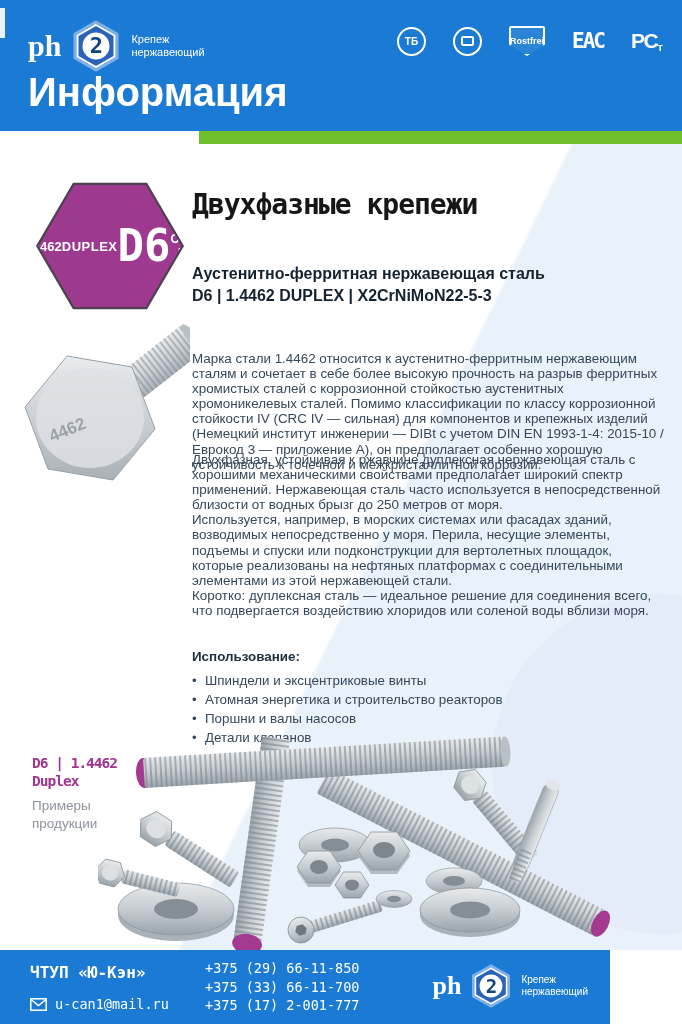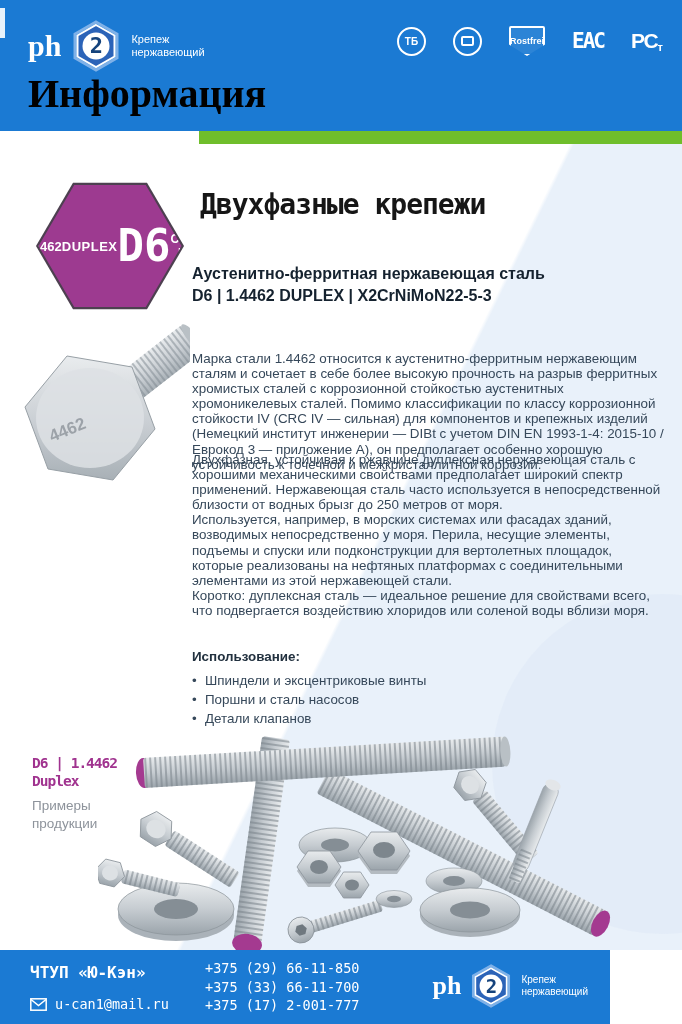--- a/index.html
+++ b/index.html
@@ -26,22 +26,22 @@
   .cert-circle .inner-box { width:13px; height:10px; border:2px solid #fff; border-radius:2px; }
   .cert-shield { width:36px; height:30px; border:2px solid #fff; border-radius:2px;
                  clip-path:polygon(0 0,100% 0,100% 62%,50% 100%,0 62%);
                  background:rgba(255,255,255,.08);
                  font-size:9px; font-weight:bold; line-height:9px; text-align:center;
                  display:flex; flex-direction:row; align-items:center; justify-content:center; }
   .cert-eac { font-family:"DejaVu Sans Mono", monospace; font-weight:bold; font-size:21px; letter-spacing:-2px; }
   .cert-gost { font-weight:bold; font-size:21px; letter-spacing:-1px; display:flex; align-items:flex-end; }
   .cert-gost .small-t { font-size:11px; margin-top:2px; }
 
-  .page-title { position:absolute; left:28px; top:70px; color:#000000;
-                font-family:Liberation Serif, serif; font-weight:bold; font-size:40px; letter-spacing:0; }
+  .page-title { position:absolute; left:28px; top:70px; color:#ffffff;
+                font-family:Liberation Sans, sans-serif; font-weight:bold; font-size:40px; letter-spacing:0; }
 
   
   .stripe-white { position:absolute; top:131px; left:0; width:199px; height:13px; background:#ffffff; }
   .stripe-green { position:absolute; top:131px; left:199px; width:483px; height:13px; background:#6fbe2b; }
 
   
   .bg-wash { position:absolute; top:144px; left:0; width:682px; height:806px;
              background:linear-gradient(116deg, #ffffff 0 53%, #e9f1fa 53.4% 100%); }
   .bg-swoosh { position:absolute; right:-150px; bottom:90px; width:340px; height:340px;
                border-radius:50%; background:#dfeaf7; opacity:.6; }
@@ -57,21 +57,21 @@
                display:flex; flex-direction:row; align-items:center; justify-content:center;
                color:#ffffff; text-align:center; }
   .badge-l1 { font-size:13px; font-weight:bold; line-height:15px; }
   .badge-l2 { font-size:13px; font-weight:bold; line-height:15px; letter-spacing:.5px; }
   .badge-code { font-family:"DejaVu Sans Mono", monospace; font-weight:bold; font-size:44px; line-height:46px; margin:2px 0 2px 0; }
   .badge-l3 { font-size:12px; font-weight:bold; letter-spacing:.5px;text-align:center; }
 
   
   .doc-title { position:absolute; left:192px; top:186px; color:#161616;
                font-family:"DejaVu Sans Mono", monospace; font-weight:bold;
-               font-size:28px; line-height:37px; letter-spacing:-1px;margin-left:8px; }
+               font-size:28px; line-height:37px; letter-spacing:-1px; }
   .doc-subtitle { position:absolute; left:192px; top:263px; color:#15222f;
                   font-weight:bold; font-size:16px; line-height:22px; }
 
   .para { position:absolute; left:192px; width:474px; color:#36485a; font-size:13.4px; line-height:15.1px; }
   .para-1 { top:319px;margin-top:32px; }
   .para-group { top:452px; }
   .para-group p { margin:0; }
 
   .usage { position:absolute; left:192px; top:649px; width:470px; color:#36485a; font-size:13.4px; }
   .usage-heading { font-weight:bold; color:#22313f; margin-bottom:7px; }
@@ -189,28 +189,29 @@
     </g>
     <polygon points="145,109 103,160 38,149 15,87 57,36 122,47" fill="url(#metal1)" stroke="#98a0a6" stroke-width="1"></polygon>
     <ellipse cx="80" cy="98" rx="54" ry="50" fill="#dde1e4" opacity="0.85"></ellipse>
     <text x="42" y="122" transform="rotate(-22 42 122)" font-family="Liberation Sans, sans-serif" font-size="17" font-weight="bold" fill="#8d949b" opacity="0.8">4462</text>
   </svg>
 
   <p class="para para-1">Марка стали 1.4462 относится к аустенитно-ферритным нержавеющим сталям и сочетает в себе более высокую прочность на разрыв ферритных хромистых сталей с коррозионной стойкостью аустенитных хромоникелевых сталей. Помимо классификации по классу коррозионной стойкости IV (CRC IV — сильная) для компонентов и крепежных изделий (Немецкий институт инженерии — DIBt с учетом DIN EN 1993-1-4: 2015-10 / Еврокод 3 — приложение А), он предполагает особенно хорошую устойчивость к точечной и межкристаллитной коррозии.</p>
   <div class="para para-group">
     <p>Двухфазная, устойчивая к ржавчине дуплексная нержавеющая сталь с хорошими механическими свойствами предполагает широкий спектр применений.  Нержавеющая сталь часто используется в непосредственной близости от водных брызг до 250 метров от моря.</p>
     <p>Используется, например, в морских системах или фасадах зданий, возводимых непосредственно у моря. Перила, несущие элементы, подъемы и спуски или подконструкции для вертолетных площадок, которые реализованы на нефтяных платформах с соединительными элементами из этой нержавеющей стали.</p>
-    <p>Коротко: дуплексная сталь — идеальное решение для свойствами всего, что подвергается воздействию хлоридов или соленой воды вблизи моря.</p>
+    <p>Коротко: дуплексная сталь — идеальное решение для соединения всего, что подвергается воздействию хлоридов или соленой воды вблизи моря.</p>
   </div>
 
   <div class="usage">
     <div class="usage-heading">Использование:</div>
     <ul>
       <li>Шпиндели и эксцентриковые винты</li>
-      <li>Поршни и сталь насосов</li>
+      <li>Атомная энергетика и строительство реакторов</li>
+      <li>Поршни и валы насосов</li>
       <li>Детали клапанов</li>
     </ul>
   </div>
 
   <div class="product-label">
     <span>D6 | 1.4462</span><br>
     <span>Duplex</span>
   </div>
   <div class="product-caption">
     <span>Примеры</span><br>

